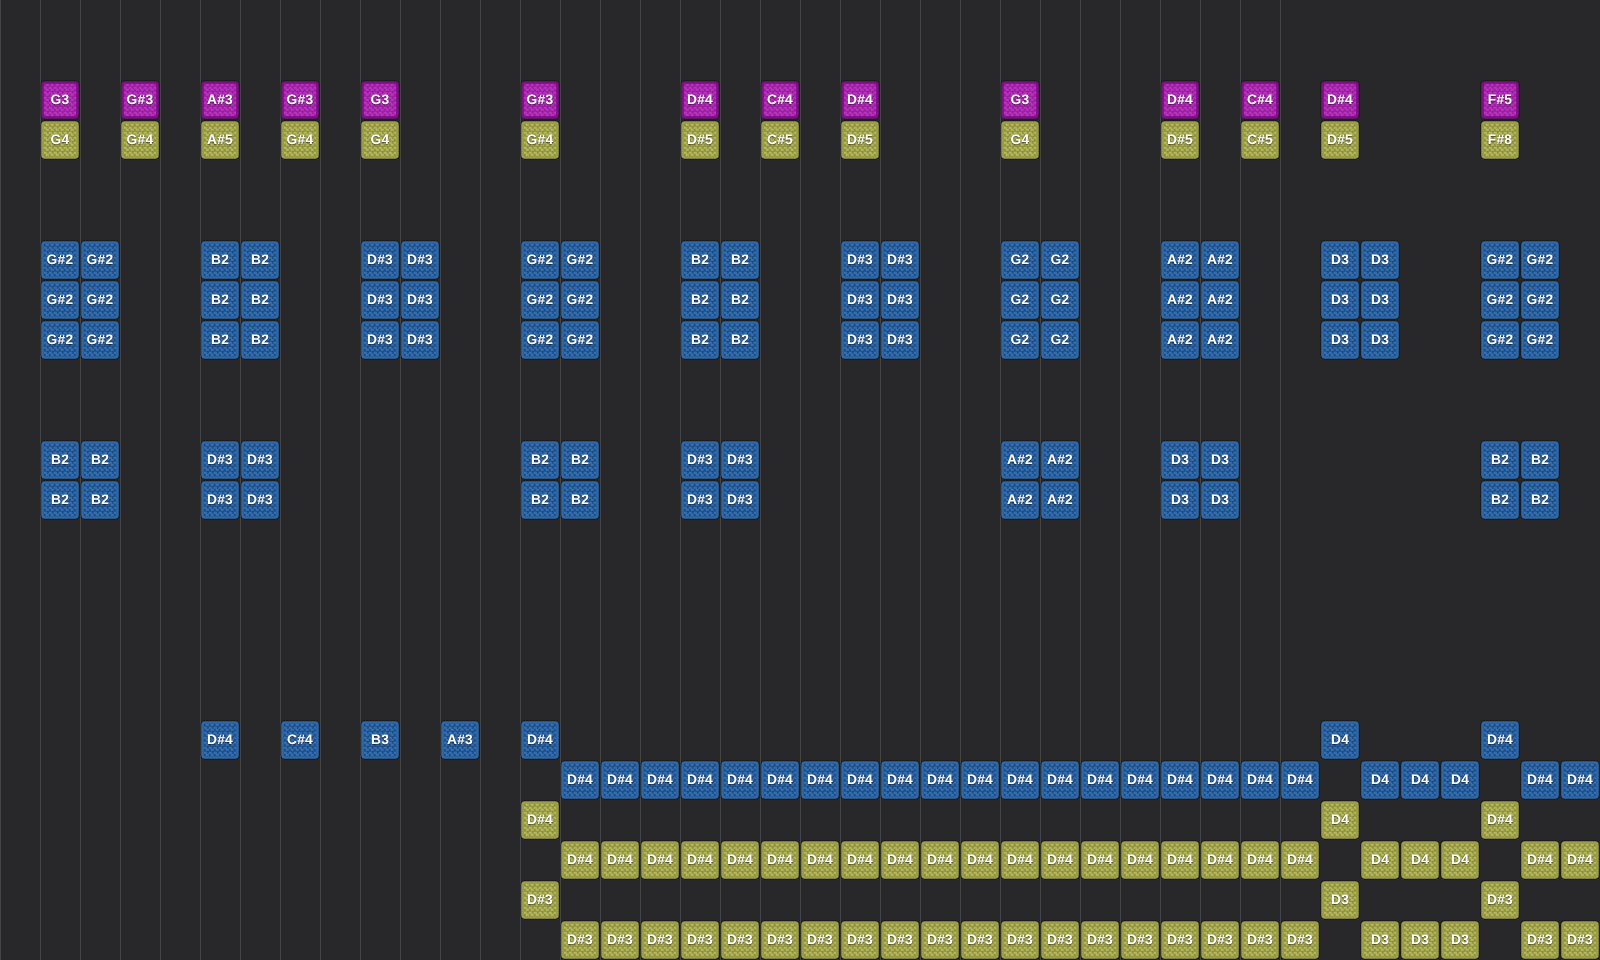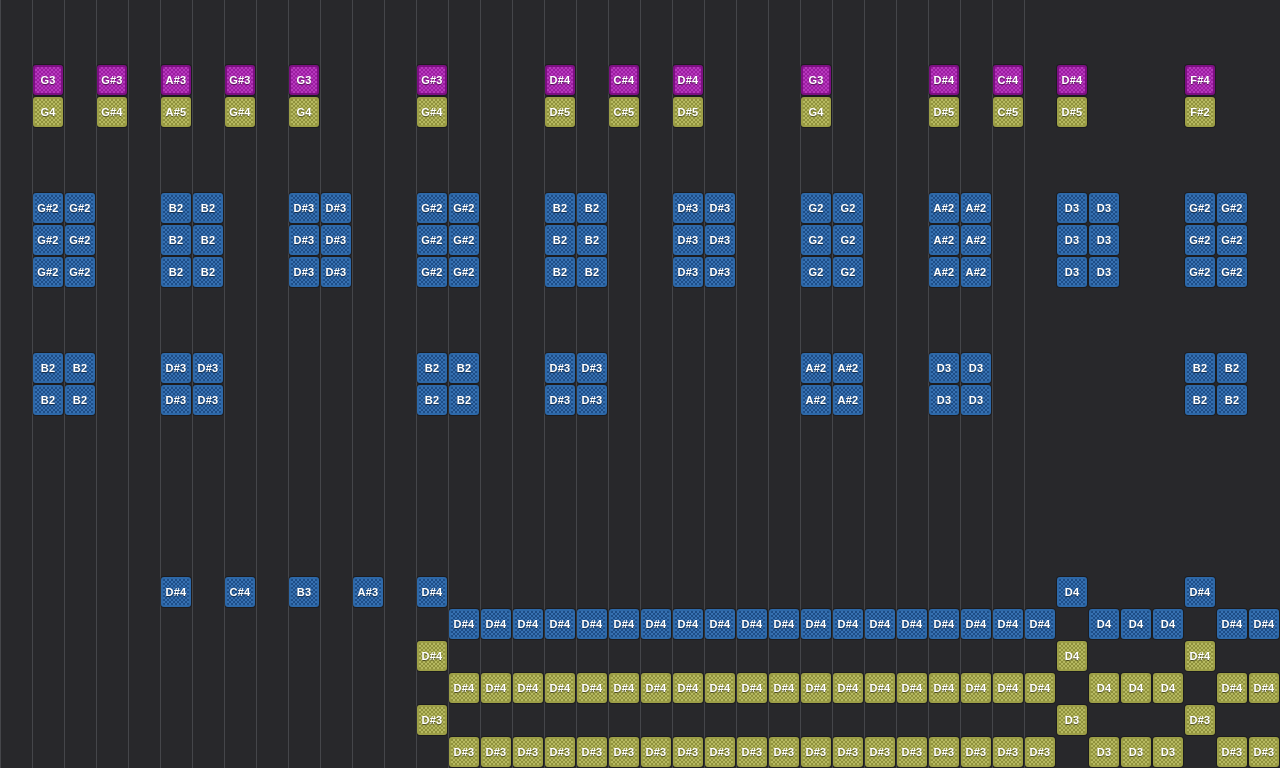--- a/index.html
+++ b/index.html
@@ -55,35 +55,35 @@
     <div class="note" style="left: 225px; top: 65px; background-color: rgb(154, 28, 159); border-color: rgb(124, 16, 130); --dot: #e160ea66;">G#3</div>
     <div class="note" style="left: 289px; top: 65px; background-color: rgb(154, 28, 159); border-color: rgb(124, 16, 130); --dot: #e160ea66;">G3</div>
     <div class="note" style="left: 417px; top: 65px; background-color: rgb(154, 28, 159); border-color: rgb(124, 16, 130); --dot: #e160ea66;">G#3</div>
     <div class="note" style="left: 545px; top: 65px; background-color: rgb(154, 28, 159); border-color: rgb(124, 16, 130); --dot: #e160ea66;">D#4</div>
     <div class="note" style="left: 609px; top: 65px; background-color: rgb(154, 28, 159); border-color: rgb(124, 16, 130); --dot: #e160ea66;">C#4</div>
     <div class="note" style="left: 673px; top: 65px; background-color: rgb(154, 28, 159); border-color: rgb(124, 16, 130); --dot: #e160ea66;">D#4</div>
     <div class="note" style="left: 801px; top: 65px; background-color: rgb(154, 28, 159); border-color: rgb(124, 16, 130); --dot: #e160ea66;">G3</div>
     <div class="note" style="left: 929px; top: 65px; background-color: rgb(154, 28, 159); border-color: rgb(124, 16, 130); --dot: #e160ea66;">D#4</div>
     <div class="note" style="left: 993px; top: 65px; background-color: rgb(154, 28, 159); border-color: rgb(124, 16, 130); --dot: #e160ea66;">C#4</div>
     <div class="note" style="left: 1057px; top: 65px; background-color: rgb(154, 28, 159); border-color: rgb(124, 16, 130); --dot: #e160ea66;">D#4</div>
-    <div class="note" style="left: 1185px; top: 65px; background-color: rgb(154, 28, 159); border-color: rgb(124, 16, 130); --dot: #e160ea66;">F#4</div>
+    <div class="note" style="left: 1185px; top: 65px; background-color: rgb(154, 28, 159); border-color: rgb(124, 16, 130); --dot: #e160ea66;">F#5</div>
     <div class="note" style="left: 33px; top: 97px; background-color: rgb(143, 145, 60); border-color: rgb(157, 159, 71); --dot: #e5e98d73;">G4</div>
     <div class="note" style="left: 97px; top: 97px; background-color: rgb(143, 145, 60); border-color: rgb(157, 159, 71); --dot: #e5e98d73;">G#4</div>
     <div class="note" style="left: 161px; top: 97px; background-color: rgb(143, 145, 60); border-color: rgb(157, 159, 71); --dot: #e5e98d73;">A#5</div>
     <div class="note" style="left: 225px; top: 97px; background-color: rgb(143, 145, 60); border-color: rgb(157, 159, 71); --dot: #e5e98d73;">G#4</div>
     <div class="note" style="left: 289px; top: 97px; background-color: rgb(143, 145, 60); border-color: rgb(157, 159, 71); --dot: #e5e98d73;">G4</div>
     <div class="note" style="left: 417px; top: 97px; background-color: rgb(143, 145, 60); border-color: rgb(157, 159, 71); --dot: #e5e98d73;">G#4</div>
     <div class="note" style="left: 545px; top: 97px; background-color: rgb(143, 145, 60); border-color: rgb(157, 159, 71); --dot: #e5e98d73;">D#5</div>
     <div class="note" style="left: 609px; top: 97px; background-color: rgb(143, 145, 60); border-color: rgb(157, 159, 71); --dot: #e5e98d73;">C#5</div>
     <div class="note" style="left: 673px; top: 97px; background-color: rgb(143, 145, 60); border-color: rgb(157, 159, 71); --dot: #e5e98d73;">D#5</div>
     <div class="note" style="left: 801px; top: 97px; background-color: rgb(143, 145, 60); border-color: rgb(157, 159, 71); --dot: #e5e98d73;">G4</div>
     <div class="note" style="left: 929px; top: 97px; background-color: rgb(143, 145, 60); border-color: rgb(157, 159, 71); --dot: #e5e98d73;">D#5</div>
     <div class="note" style="left: 993px; top: 97px; background-color: rgb(143, 145, 60); border-color: rgb(157, 159, 71); --dot: #e5e98d73;">C#5</div>
     <div class="note" style="left: 1057px; top: 97px; background-color: rgb(143, 145, 60); border-color: rgb(157, 159, 71); --dot: #e5e98d73;">D#5</div>
-    <div class="note" style="left: 1185px; top: 97px; background-color: rgb(143, 145, 60); border-color: rgb(157, 159, 71); --dot: #e5e98d73;">F#2</div>
+    <div class="note" style="left: 1185px; top: 97px; background-color: rgb(143, 145, 60); border-color: rgb(157, 159, 71); --dot: #e5e98d73;">F#8</div>
     <div class="note" style="left: 33px; top: 193px; background-color: rgb(29, 77, 135); border-color: rgb(45, 104, 168); --dot: #5295dc80;">G#2</div>
     <div class="note" style="left: 65px; top: 193px; background-color: rgb(29, 77, 135); border-color: rgb(45, 104, 168); --dot: #5295dc80;">G#2</div>
     <div class="note" style="left: 161px; top: 193px; background-color: rgb(29, 77, 135); border-color: rgb(45, 104, 168); --dot: #5295dc80;">B2</div>
     <div class="note" style="left: 193px; top: 193px; background-color: rgb(29, 77, 135); border-color: rgb(45, 104, 168); --dot: #5295dc80;">B2</div>
     <div class="note" style="left: 289px; top: 193px; background-color: rgb(29, 77, 135); border-color: rgb(45, 104, 168); --dot: #5295dc80;">D#3</div>
     <div class="note" style="left: 321px; top: 193px; background-color: rgb(29, 77, 135); border-color: rgb(45, 104, 168); --dot: #5295dc80;">D#3</div>
     <div class="note" style="left: 417px; top: 193px; background-color: rgb(29, 77, 135); border-color: rgb(45, 104, 168); --dot: #5295dc80;">G#2</div>
     <div class="note" style="left: 449px; top: 193px; background-color: rgb(29, 77, 135); border-color: rgb(45, 104, 168); --dot: #5295dc80;">G#2</div>
     <div class="note" style="left: 545px; top: 193px; background-color: rgb(29, 77, 135); border-color: rgb(45, 104, 168); --dot: #5295dc80;">B2</div>
     <div class="note" style="left: 577px; top: 193px; background-color: rgb(29, 77, 135); border-color: rgb(45, 104, 168); --dot: #5295dc80;">B2</div>

